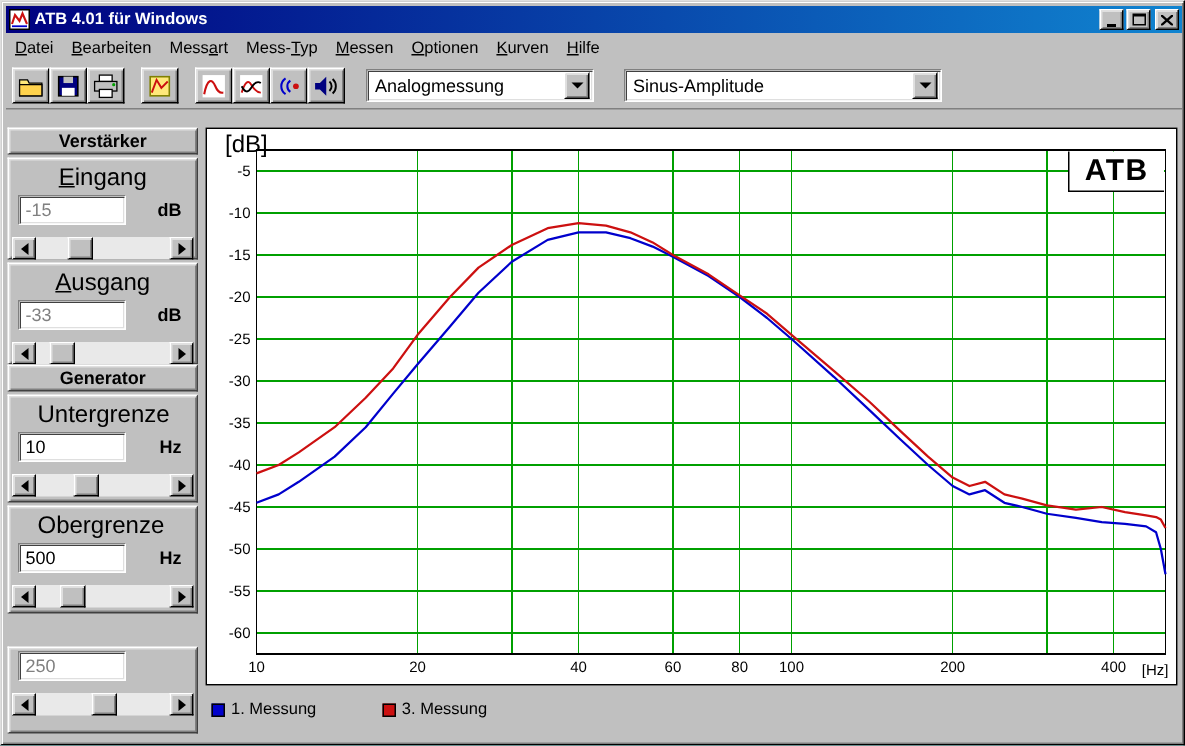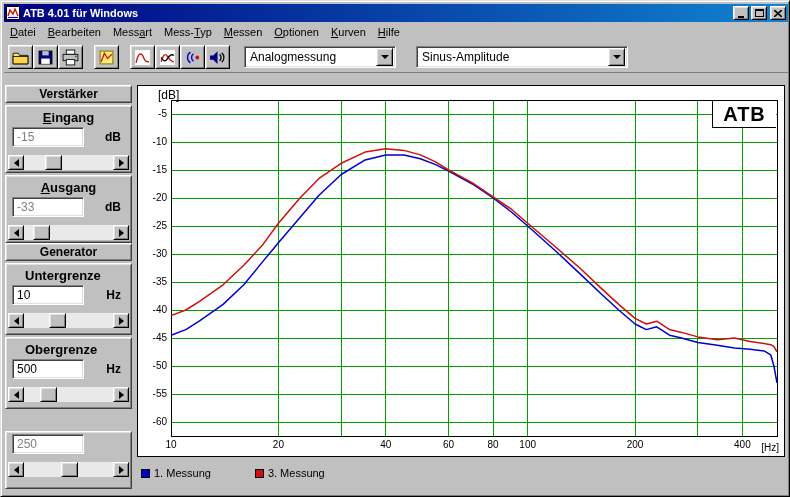--- a/index.html
+++ b/index.html
@@ -41,21 +41,21 @@
   .combo-arrow{margin-left:auto;margin-right:2px;width:17px;height:18px;display:flex;align-items:center;justify-content:center;}
   .tri-down{width:0;height:0;border-left:4px solid transparent;border-right:4px solid transparent;border-top:4px solid #000;}
 
   
   .sidebar{position:absolute;left:4px;top:84px;width:127px;height:406px;}
   .panel3d{background:#c0c0c0;border:1px solid;border-color:#fff #404040 #404040 #fff;
     box-shadow:inset 1px 1px 0 #dfdfdf,inset -1px -1px 0 #808080;}
   .sb-header{position:absolute;left:0;width:127px;height:18px;font-size:12px;font-weight:bold;
     text-align:center;line-height:16px;}
   .sb-group{position:absolute;left:0;width:127px;}
-  .grp-label{font-size:13px;font-weight:bold;margin-top:4px;}
+  .grp-label{font-size:16px;font-weight:normal;margin-top:4px;}
   .lbl-center{text-align:center;}
   .lbl-left{padding-left:19px;}
   .field-row{position:relative;height:22px;margin-top:2px;}
   .field-input{position:absolute;left:6px;top:0;width:72px;height:20px;background:#fff;font-family:"Liberation Sans",sans-serif;
     font-size:12px;padding-left:4px;border:1px solid;border-color:#808080 #fff #fff #808080;
     box-shadow:inset 1px 1px 0 #404040,inset -1px -1px 0 #dfdfdf;color:#000;}
   .field-input.dim{color:#808080;}
   .unit{position:absolute;right:10px;top:3px;font-size:12px;font-weight:bold;}
   
   .hscroll{position:relative;height:15px;margin:6px 2px 4px 2px;background:#e9e9e9;}
@@ -63,21 +63,21 @@
   .sb-left{left:0;}
   .sb-right{right:0;}
   .arr-l{width:0;height:0;border-top:4px solid transparent;border-bottom:4px solid transparent;border-right:5px solid #000;}
   .arr-r{width:0;height:0;border-top:4px solid transparent;border-bottom:4px solid transparent;border-left:5px solid #000;}
   .sb-track{position:absolute;left:16px;right:16px;top:0;height:15px;}
   .sb-thumb{position:absolute;top:0;left:0;width:17px;height:15px;}
 
   
   .chart-panel{position:absolute;left:136px;top:84px;width:648px;height:372px;background:#fff;border:1px solid #000;}
   .chart-svg{position:absolute;left:0;top:0;}
-  .db-label{position:absolute;left:20px;top:2px;font-size:12px;color:#000;}
+  .db-label{position:absolute;left:12px;top:2px;font-size:16px;color:#000;}
   .hz-label{position:absolute;right:5px;bottom:3px;font-size:10px;color:#000;}
   .atb-logo{position:absolute;top:15px;right:8px;width:64px;height:27px;background:#fff;
     border-left:1px solid #000;border-bottom:1px solid #000;
     font-size:20px;font-weight:bold;letter-spacing:1px;text-align:center;line-height:26px;}
   svg text{font-family:"Liberation Sans",sans-serif;fill:#000;}
 
   
   .legend{position:absolute;left:140px;top:464px;height:16px;display:flex;align-items:center;gap:44px;}
   .legend-item{display:flex;align-items:center;font-size:11px;text-align:right;}
   .legend-swatch{width:9px;height:9px;border:1px solid #000;margin-right:4px;}

